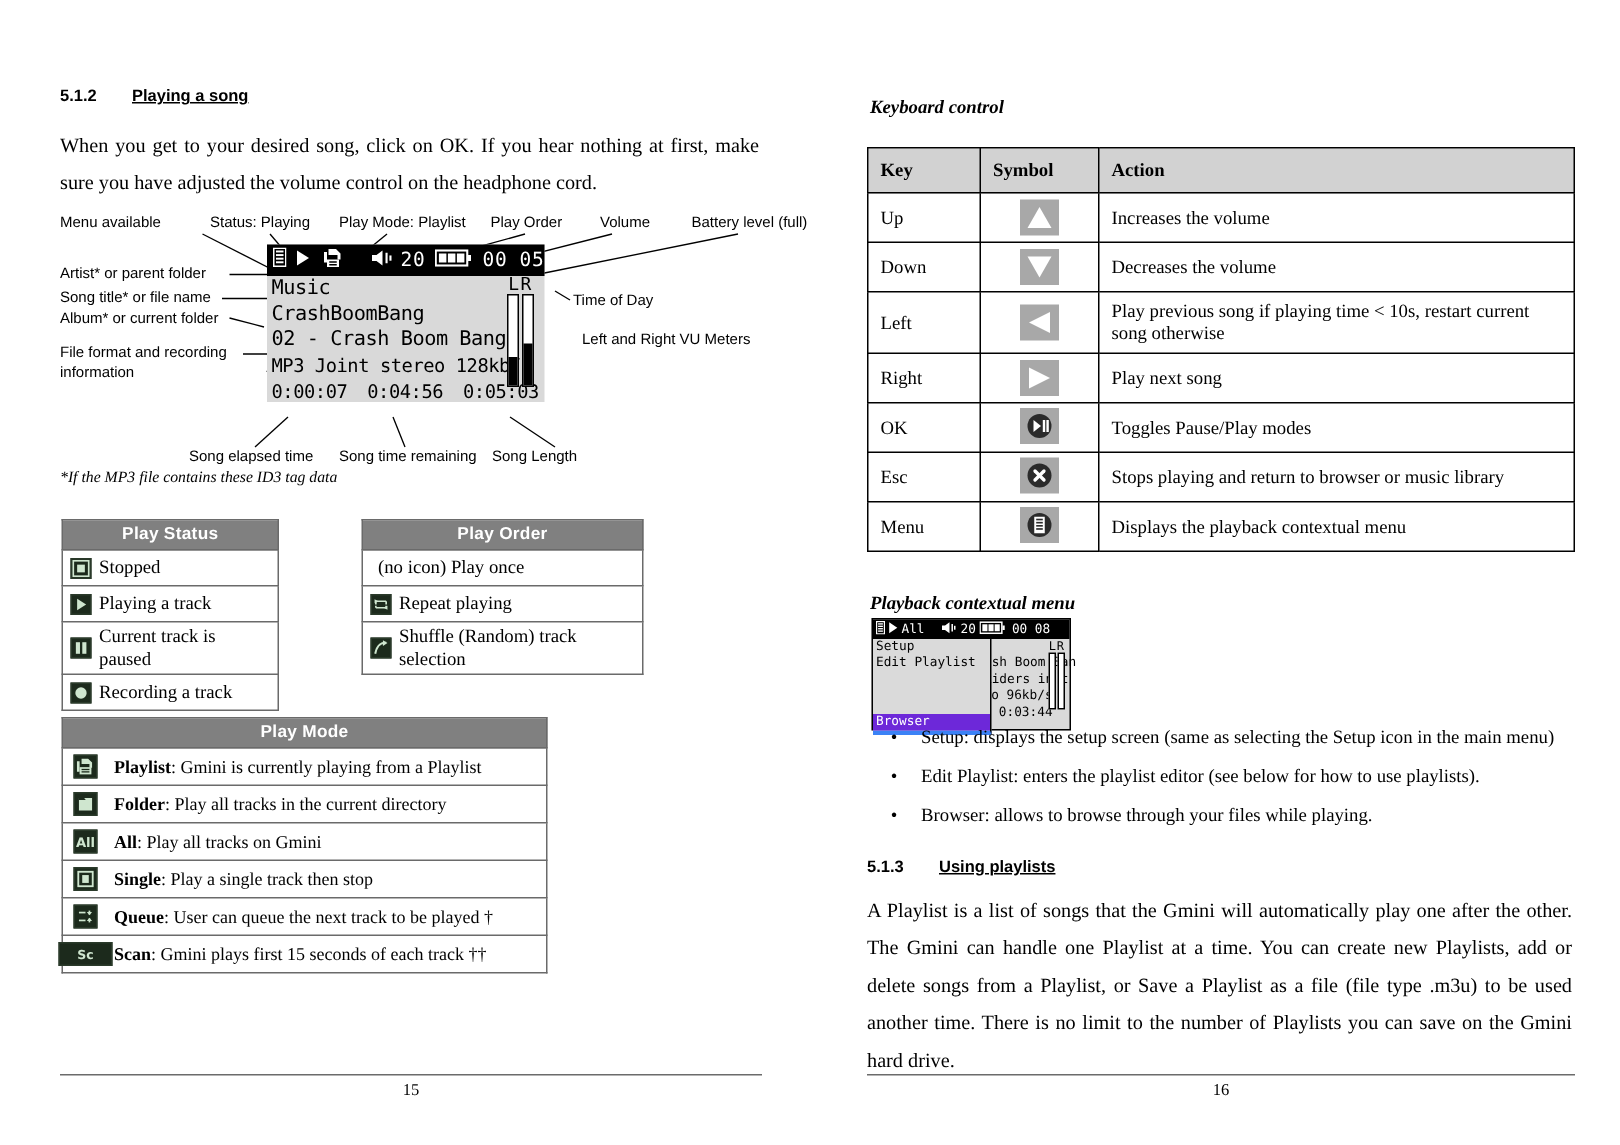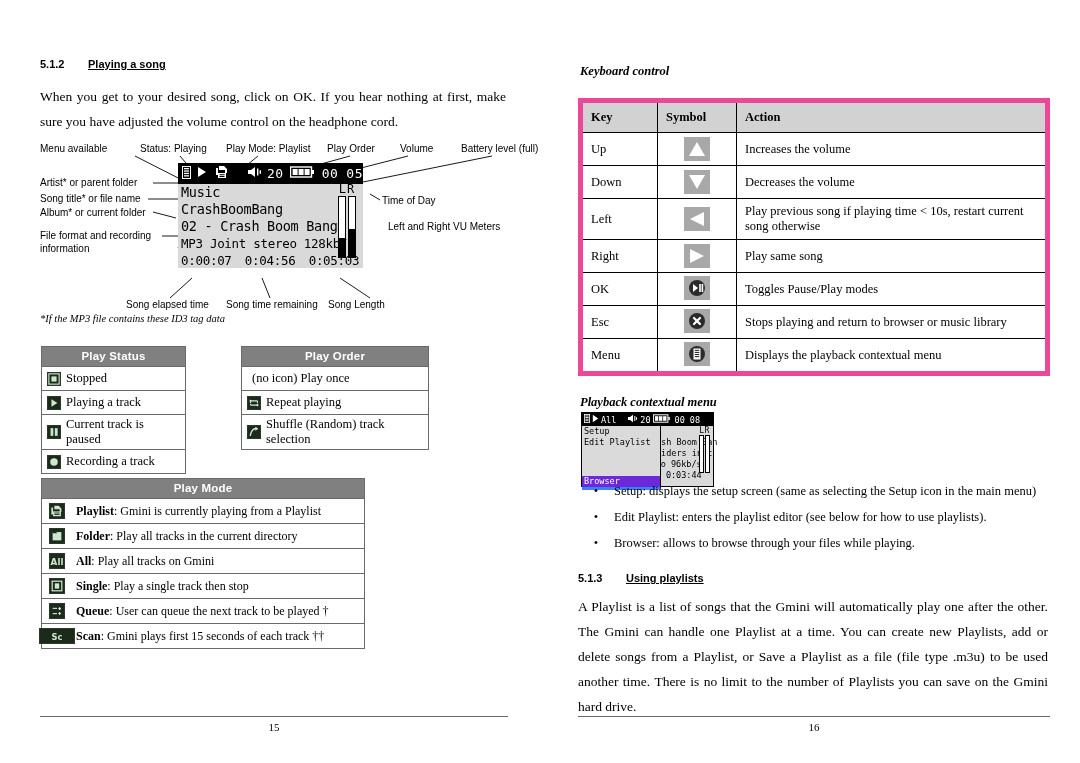--- a/index.html
+++ b/index.html
@@ -167,21 +167,21 @@
   .lead.wrap { white-space: normal; }
   svg.leaders {
     position: absolute; left: 0; top: 0;
     pointer-events: none;
   }
 
   
   .kb-table {
     border-collapse: collapse;
     width: 472px;
-    border: 5px solid #ec4899;
+    border: 1px solid #ec4899;
   }
   .kb-table td, .kb-table th { border: 1px solid #000; }
   .kb-table thead th {
     background: #d2d2d2;
     font-size: 12.5px;
     font-weight: bold;
     text-align: left;
     padding: 7px 8px;
   }
   .kb-col-key { width: 58px; }
@@ -663,21 +663,21 @@
         </tr>
         <tr>
           <td>Right</td>
           <td class="symcell">
             <span class="symtile">
                 <svg width="20" height="18" viewBox="0 0 20 18">
                   <polygon points="17,9 3,2 3,16" fill="#fff"></polygon>
                 </svg>
               </span>
           </td>
-          <td>Play same song</td>
+          <td>Play next song</td>
         </tr>
         <tr>
           <td>OK</td>
           <td class="symcell">
             <span class="symtile">
                 <svg width="22" height="20" viewBox="0 0 22 20">
                   <circle cx="11" cy="10" r="8" fill="#2b2b2b"></circle>
                   <polygon points="7,6 12,10 7,14" fill="#fff"></polygon>
                   <rect x="13.2" y="6" width="1.6" height="8" fill="#fff"></rect>
                   <rect x="15.6" y="6" width="1.6" height="8" fill="#fff"></rect>

